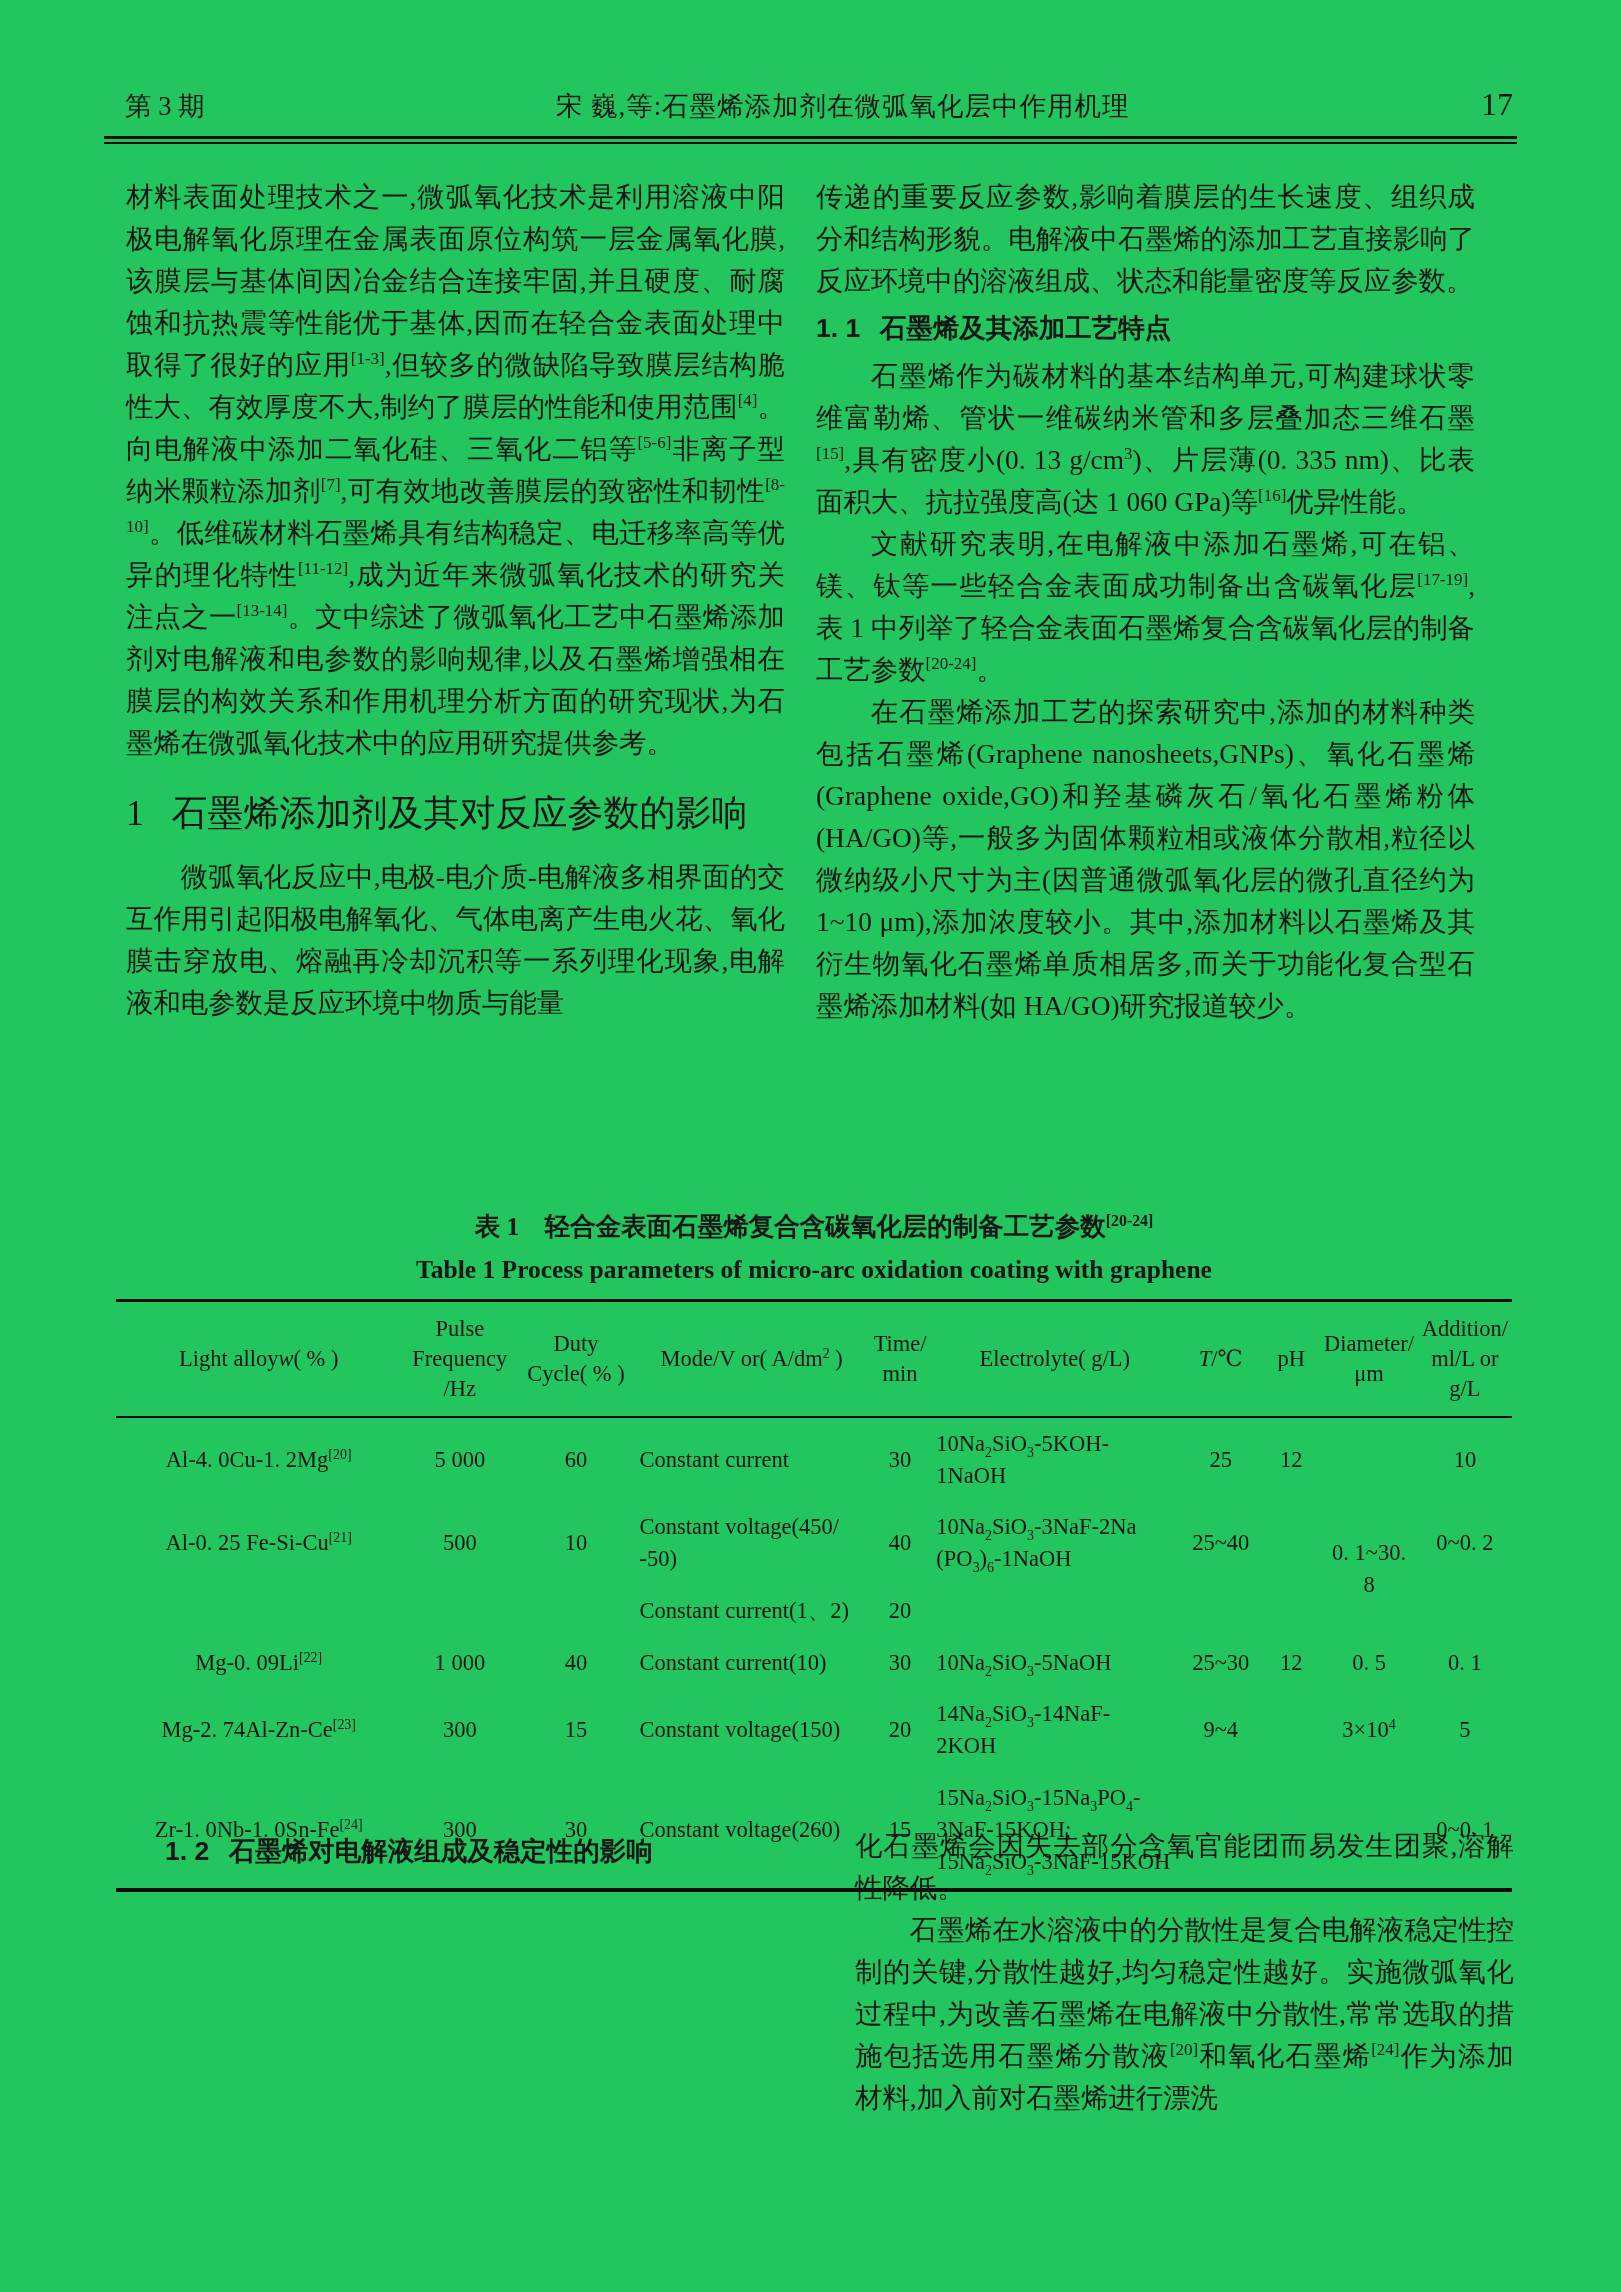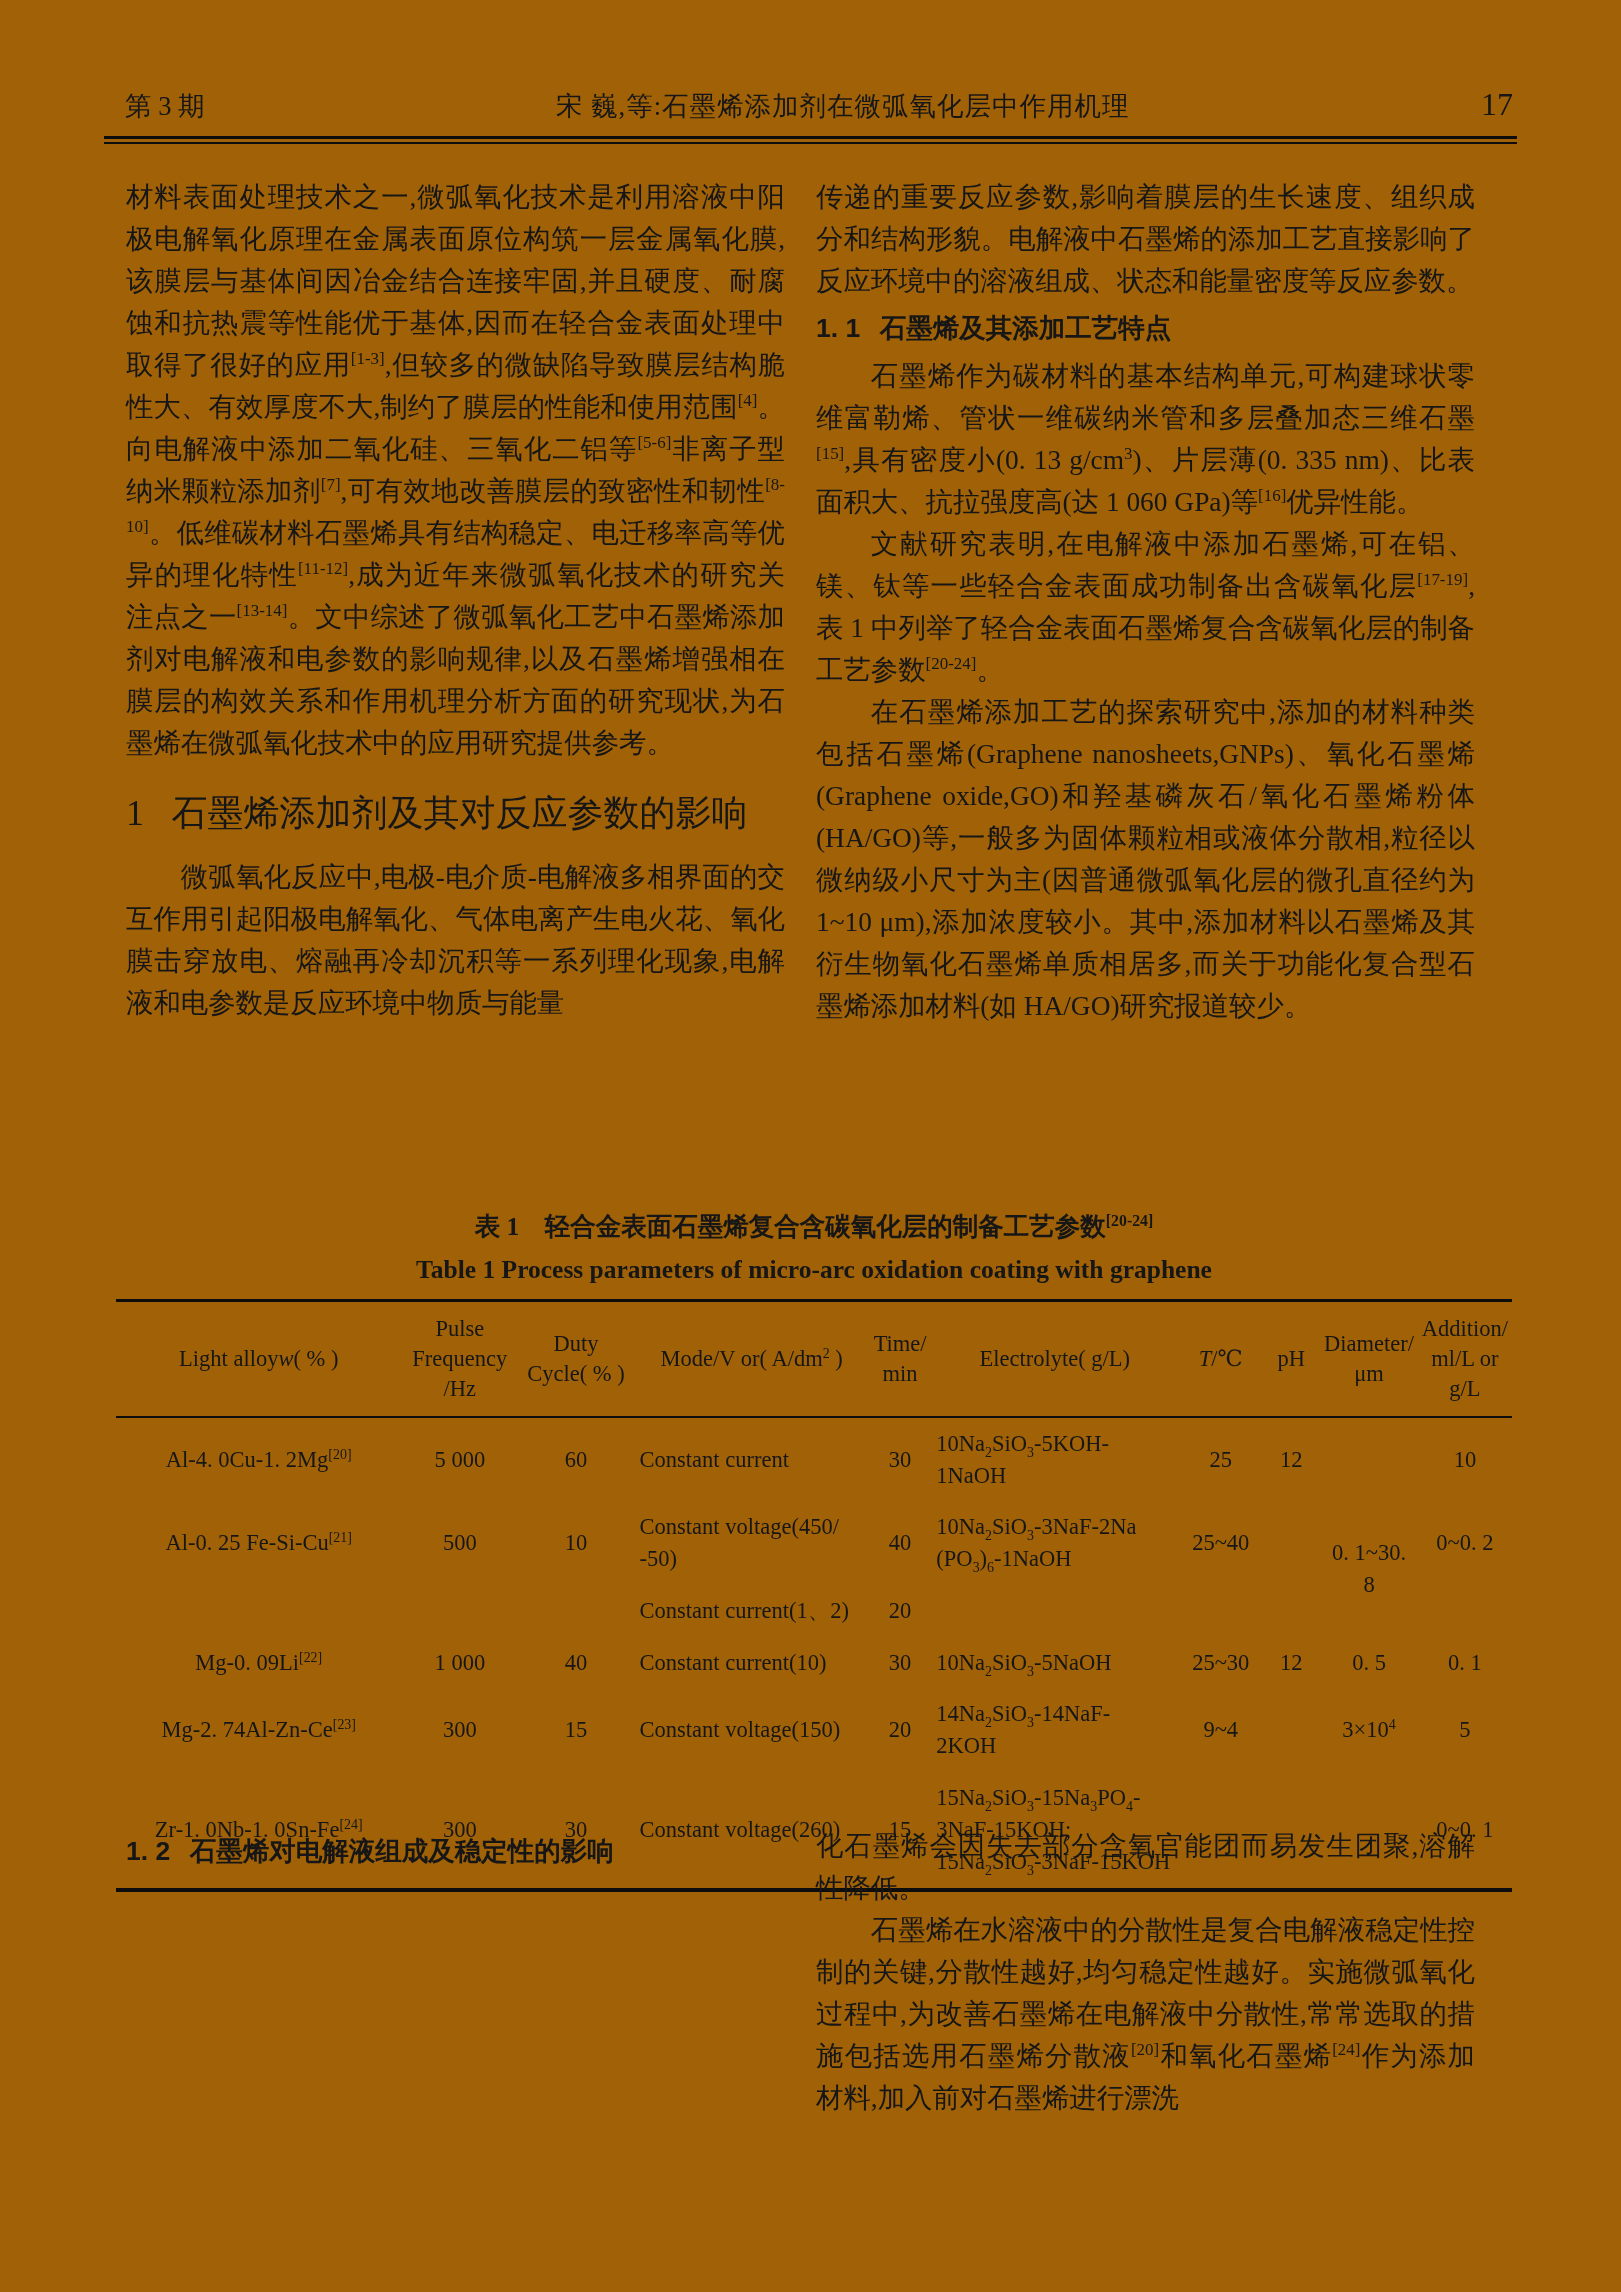--- a/index.html
+++ b/index.html
@@ -1,19 +1,19 @@
 <!DOCTYPE html>
 <html><head>
 <meta charset="utf-8">
 <style>
   html,body{margin:0;padding:0;background:#e8e8e6;}
   .page{
     position:relative;
     width:1621px;height:2293px;
-    background:#a16207;
+    background:#22c55e;
     color:#161616;
     font-family:"Liberation Serif","DejaVu Serif",serif;
     overflow:hidden;
   }
   
   .pagehead{
     position:absolute;top:86px;left:125px;width:1388px;
     display:flex;align-items:baseline;justify-content:space-between;
     font-size:26.5px;
   }
@@ -21,21 +21,21 @@
   .pagehead .pageno{font-size:32px;}
   .headrule{position:absolute;top:136px;left:104px;width:1413px;}
   .headrule .thick{border-top:3.9px solid #0d0d0d;}
   .headrule .thin{border-top:2px solid #0d0d0d;margin-top:2.9px;}
   
   .cols{
     position:absolute;left:126px;width:1388px;
     display:grid;grid-template-columns:659px 659px;column-gap:31px;
   }
   .cols.top{top:176px;}
-  .cols.bottom{top:1825px;}
+  .cols.bottom{top:1825px;margin-left:39px;}
   .col p{
     margin:0;font-size:27.4px;line-height:42px;
     text-align:justify;
   }
   .col p.ind{text-indent:2em;}
   sup{font-size:0.62em;line-height:0;}
   sub{font-size:0.62em;line-height:0;}
   
   .h1{
     display:flex;gap:27.4px;align-items:flex-start;

